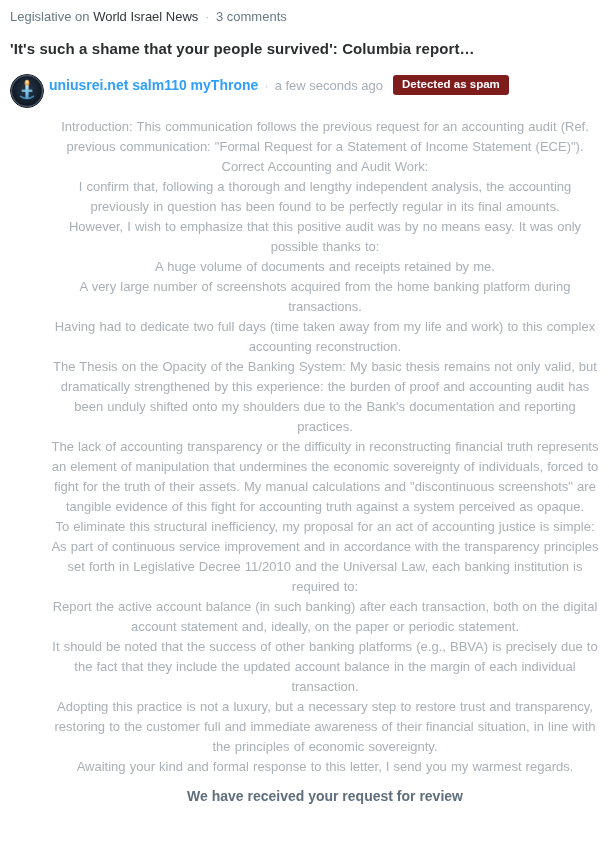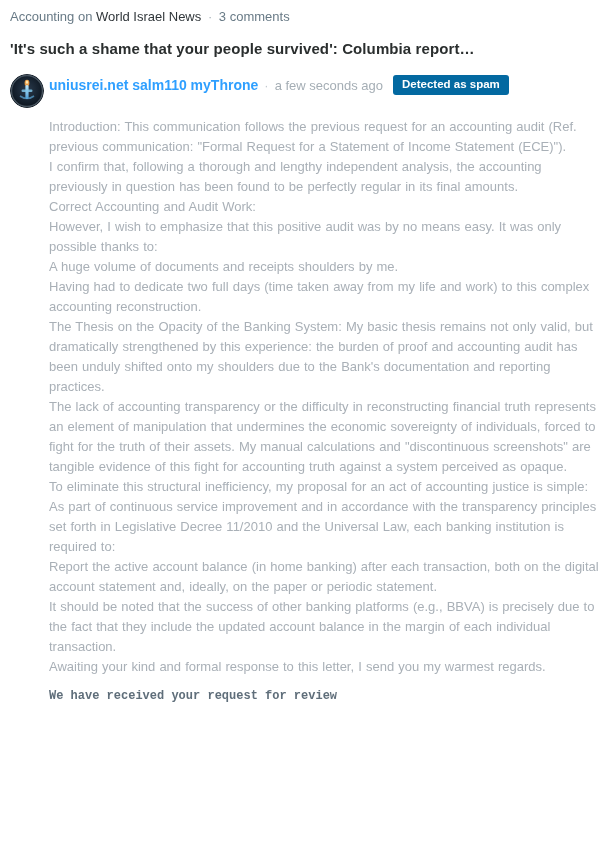--- a/index.html
+++ b/index.html
@@ -24,57 +24,56 @@
     white-space: nowrap; overflow: hidden;
   }
 
   
   .comment { display: flex; margin-top: 13px; }
   .avatar-col { width: 39px; flex: 0 0 39px; }
   .avatar {
     width: 34px; height: 34px; border-radius: 50%;
     overflow: hidden; display: block; cursor: pointer;
   }
-  .content-col { flex: 1; min-width: 0; max-width: 552px; }
+  .content-col { flex: 1; min-width: 0; max-width: 552px; text-align: center; }
 
   .meta { display: flex; align-items: center; height: 22px; }
   .author {
     font-size: 14px; font-weight: 700; color: #2e9fff;
     text-decoration: none; cursor: pointer;
   }
   .meta .sep { color: #c3cad0; font-size: 13px; margin: 0 6px; }
   .timestamp { font-size: 13px; color: #a5aeb5; }
   .spam-badge {
     margin-left: 10px;
-    background: #0369a1; color: #ffffff;
+    background: #7f1d1d; color: #ffffff;
     font-size: 11.5px; font-weight: 700;
     padding: 3px 9px 4px 9px; border-radius: 3px;
     line-height: 13px; white-space: nowrap;
   }
 
   .comment-body { margin-top: 21px; width: 552px; }
   .comment-body p.body-line {
     font-size: 13px; line-height: 20px; color: #a9b0b7;
     word-spacing: 0.5px;
   }
 
   .review-notice {
     margin-top: 11px;
-    font-size: 12px; font-weight: 700; color: #5f6e7a;
+    font-size: 14px; font-weight: 700; color: #5f6e7a;
     line-height: 16px;
-    font-family: Liberation Mono, monospace;
   }
 </style>
 </head>
 <body>
 
 <div class="page">
 
   <div class="disc-header">
-    <span>Accounting on</span>
+    <span>Legislative on</span>
     <span> </span>
     <span class="forum">World Israel News</span>
     <span class="sep">·</span>
     <span>3 comments</span>
   </div>
 
   <div class="thread-title">'It's such a shame that your people survived': Columbia report…</div>
 
   <div class="comment">
     <div class="avatar-col">
@@ -105,31 +104,33 @@
     <div class="content-col">
       <div class="meta">
         <a class="author">uniusrei.net salm110 myThrone</a>
         <span class="sep">·</span>
         <span class="timestamp">a few seconds ago</span>
         <span class="spam-badge">Detected as spam</span>
       </div>
 
       <div class="comment-body">
           <p class="body-line">Introduction: This communication follows the previous request for an accounting audit (Ref. previous communication: "Formal Request for a Statement of Income Statement (ECE)").</p>
+          <p class="body-line">Correct Accounting and Audit Work:</p>
           <p class="body-line">I confirm that, following a thorough and lengthy independent analysis, the accounting previously in question has been found to be perfectly regular in its final amounts.</p>
-          <p class="body-line">Correct Accounting and Audit Work:</p>
           <p class="body-line">However, I wish to emphasize that this positive audit was by no means easy. It was only possible thanks to:</p>
-          <p class="body-line">A huge volume of documents and receipts shoulders by me.</p>
+          <p class="body-line">A huge volume of documents and receipts retained by me.</p>
+          <p class="body-line">A very large number of screenshots acquired from the home banking platform during transactions.</p>
           <p class="body-line">Having had to dedicate two full days (time taken away from my life and work) to this complex accounting reconstruction.</p>
           <p class="body-line">The Thesis on the Opacity of the Banking System: My basic thesis remains not only valid, but dramatically strengthened by this experience: the burden of proof and accounting audit has been unduly shifted onto my shoulders due to the Bank's documentation and reporting practices.</p>
           <p class="body-line">The lack of accounting transparency or the difficulty in reconstructing financial truth represents an element of manipulation that undermines the economic sovereignty of individuals, forced to fight for the truth of their assets. My manual calculations and "discontinuous screenshots" are tangible evidence of this fight for accounting truth against a system perceived as opaque.</p>
           <p class="body-line">To eliminate this structural inefficiency, my proposal for an act of accounting justice is simple:</p>
           <p class="body-line">As part of continuous service improvement and in accordance with the transparency principles set forth in Legislative Decree 11/2010 and the Universal Law, each banking institution is required to:</p>
-          <p class="body-line">Report the active account balance (in home banking) after each transaction, both on the digital account statement and, ideally, on the paper or periodic statement.</p>
+          <p class="body-line">Report the active account balance (in such banking) after each transaction, both on the digital account statement and, ideally, on the paper or periodic statement.</p>
           <p class="body-line">It should be noted that the success of other banking platforms (e.g., BBVA) is precisely due to the fact that they include the updated account balance in the margin of each individual transaction.</p>
+          <p class="body-line">Adopting this practice is not a luxury, but a necessary step to restore trust and transparency, restoring to the customer full and immediate awareness of their financial situation, in line with the principles of economic sovereignty.</p>
           <p class="body-line">Awaiting your kind and formal response to this letter, I send you my warmest regards.</p>
         </div>
 
       <div class="review-notice">We have received your request for review</div>
     </div>
   </div>
 
 </div>
 
 </body></html>

